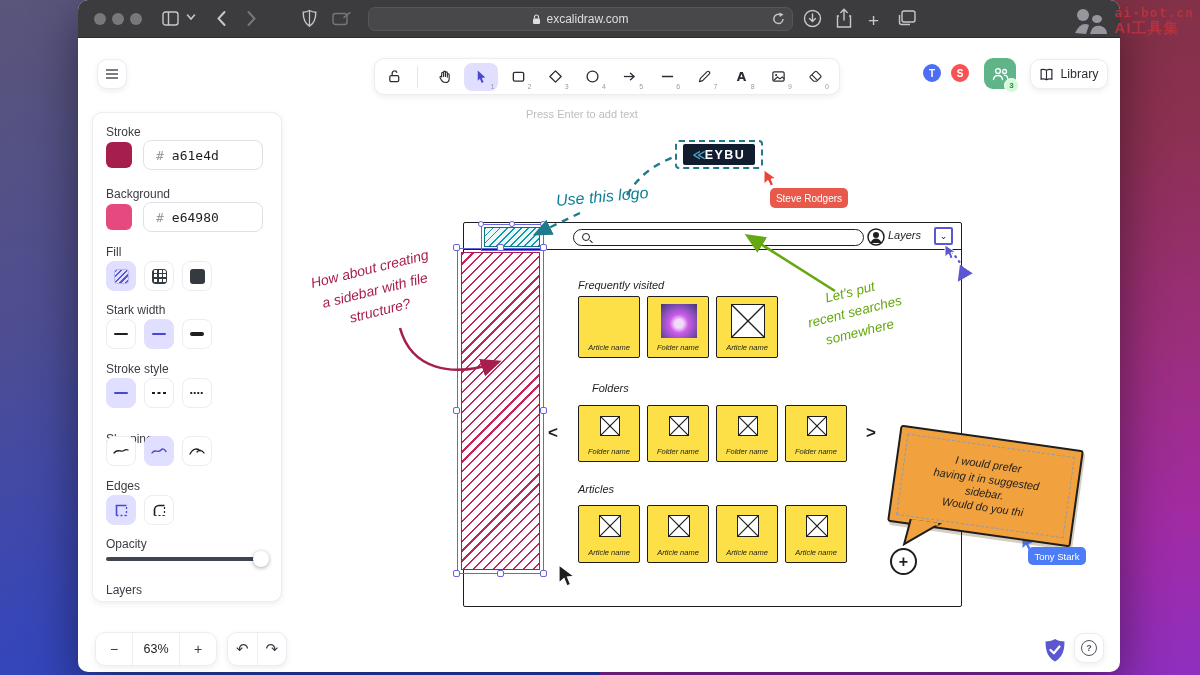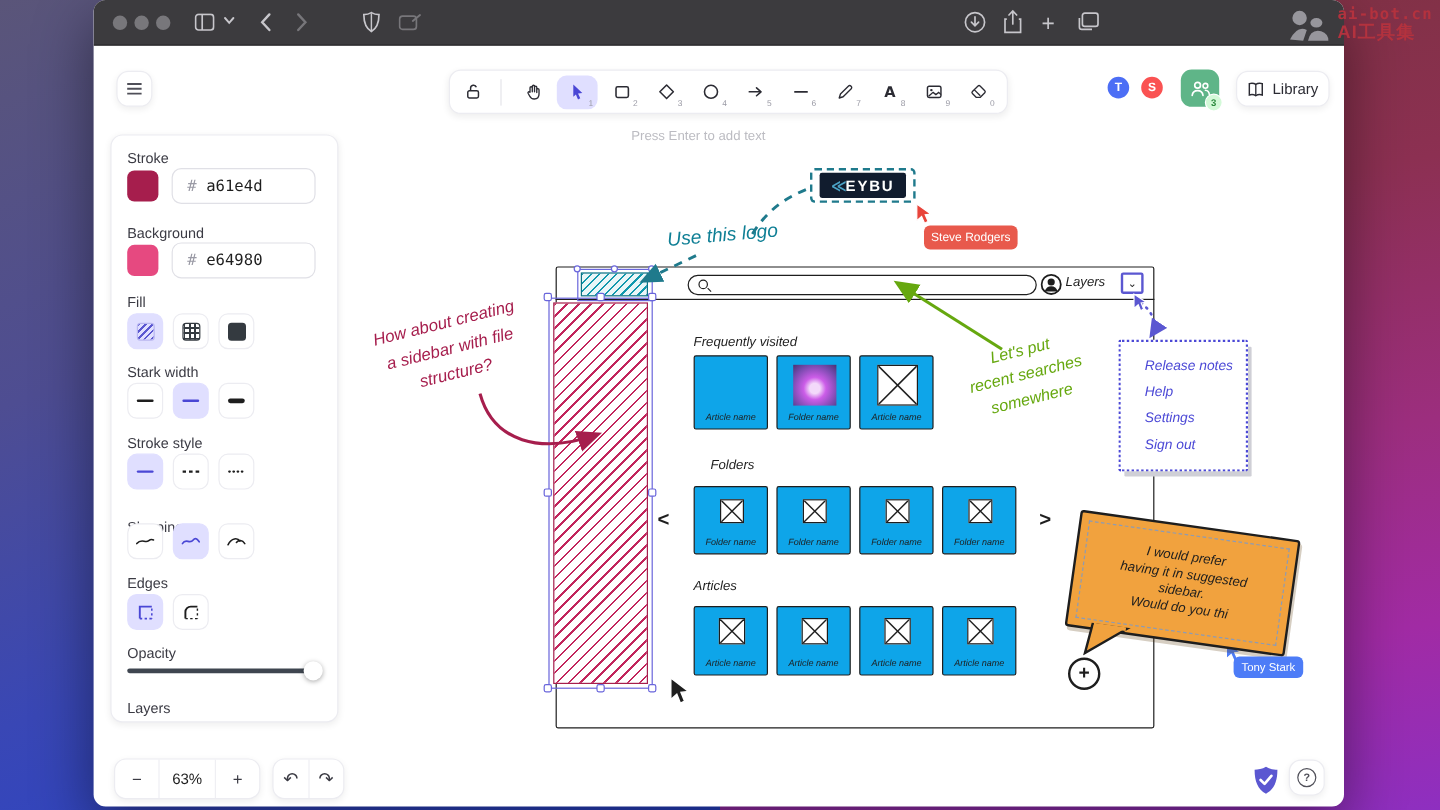--- a/index.html
+++ b/index.html
@@ -69,21 +69,21 @@
   .handle-sq{position:absolute;width:7px;height:7px;background:#fff;border:1.4px solid #6965db;border-radius:2px;z-index:4;}
   .handle-ci{position:absolute;width:6px;height:6px;background:#fff;border:1.3px solid #6965db;border-radius:50%;z-index:4;}
   .searchbar{left:495px;top:229px;width:291px;height:17px;border:1.5px solid #1e1e1e;border-radius:9px;z-index:2;background:#fff;}
   .mag{position:absolute;left:8px;top:3px;width:8px;height:8px;border:1.4px solid #1e1e1e;border-radius:50%;}
   .mag::after{content:"";position:absolute;left:6px;top:7px;width:4px;height:1.4px;background:#1e1e1e;transform:rotate(45deg);}
   .profile-txt{left:810px;top:229px;font-size:11px;font-style:italic;color:#1e1e1e;z-index:2;}
   .dropdown{left:856px;top:227px;width:19px;height:18px;border:2px solid #5b57d1;border-radius:2px;display:flex;align-items:center;justify-content:center;font-size:9px;color:#1e1e1e;z-index:2;background:#fff;}
   .sidebar-red{left:383px;top:252px;width:79px;height:318px;border:1.5px solid #a61e4d;background:#fff repeating-linear-gradient(135deg,#c2255c 0 1.5px,transparent 1.5px 7px);z-index:2;}
   .hand{font-style:italic;color:#1e1e1e;}
   .sec-title{position:absolute;font-size:11px;font-style:italic;color:#1e1e1e;z-index:2;}
-  .card{position:absolute;width:62px;border:1.5px solid #1e1e1e;border-radius:2px;background:#0ea5e9;z-index:2;padding-left:22px;}
+  .card{position:absolute;width:62px;border:1.5px solid #1e1e1e;border-radius:2px;background:#fde047;z-index:2;padding-left:22px;}
   .card .clabel{position:absolute;bottom:5px;left:0;width:100%;text-align:center;font-size:7.5px;font-style:italic;color:#1e1e1e;}
   .xbox{position:absolute;border:1.4px solid #1e1e1e;background:#fff;}
   .xbox svg{position:absolute;inset:0;}
   .chev{position:absolute;font-size:17px;font-weight:600;color:#1e1e1e;z-index:2;}
   .menu-box{left:854px;top:283px;width:108px;height:110px;border:2px dotted #4b48d6;background:#fff;border-radius:2px;box-shadow:4px 5px 0 -1px #cfcfd6;z-index:4;padding:14px 0 0 20px;display:flex;flex-direction:column;gap:10px;}
   .menu-box .mi{font-size:11.5px;font-style:italic;color:#4b48d6;}
   .note-maroon{left:213px;top:258px;width:168px;transform:rotate(-14deg);text-align:center;font-size:14px;line-height:1.55;font-style:italic;color:#a61e4d;z-index:2;}
   .note-green{left:712px;top:282px;width:130px;transform:rotate(-14deg);text-align:center;font-size:13.5px;line-height:1.5;font-style:italic;color:#66a80f;z-index:2;}
   .use-logo{left:478px;top:188px;transform:rotate(-5deg);font-size:16px;font-style:italic;color:#0f7f95;z-index:2;}
   .keybu-dash{left:597px;top:140px;width:88px;height:29px;border:2.5px dashed #1f7a8c;border-radius:4px;z-index:2;display:flex;align-items:center;justify-content:center;}
@@ -146,20 +146,33 @@
       <svg width="15" height="19" viewBox="0 0 15 19">
           <path d="M7.5 1.5 C10 3 12.5 3.2 13.8 3.2 C13.8 10 12 14.5 7.5 17.2 C3 14.5 1.2 10 1.2 3.2 C2.5 3.2 5 3 7.5 1.5 Z" fill="none" stroke="currentColor" stroke-width="1.4"></path>
           <line x1="7.5" y1="2" x2="7.5" y2="17" stroke="currentColor" stroke-width="1.2"></line>
         </svg>
     </div>
     <div class="abs tbi dim" style="left:254px;top:11px">
       <svg width="20" height="15" viewBox="0 0 20 15">
           <rect x="1" y="2.5" width="14" height="11" rx="2.5" fill="none" stroke="currentColor" stroke-width="1.4"></rect>
           <line x1="12" y1="6.5" x2="18" y2="1.5" stroke="currentColor" stroke-width="1.6" stroke-linecap="round"></line>
         </svg>
+    </div>
+    <div class="abs urlbar">
+      <svg width="9" height="11" viewBox="0 0 9 11">
+          <rect x="1" y="4.5" width="7" height="5.5" rx="1" fill="currentColor"></rect>
+          <path d="M2.5 4.5 V3 a2 2 0 0 1 4 0 V4.5" fill="none" stroke="currentColor" stroke-width="1.2"></path>
+        </svg>
+      <span>excalidraw.com</span>
+      <span class="url-reload tbi">
+        <svg width="13" height="14" viewBox="0 0 13 14">
+            <path d="M11 7 A4.6 4.6 0 1 1 8.5 2.8" fill="none" stroke="currentColor" stroke-width="1.4"></path>
+            <polygon points="7.5,0.5 11.5,2.6 7.8,4.9" fill="currentColor"></polygon>
+          </svg>
+      </span>
     </div>
     <div class="abs tbi" style="left:725px;top:9px">
       <svg width="19" height="19" viewBox="0 0 19 19">
           <circle cx="9.5" cy="9.5" r="8" fill="none" stroke="currentColor" stroke-width="1.4"></circle>
           <path d="M9.5 5 v7 M6.5 9.5 l3 3 3-3" fill="none" stroke="currentColor" stroke-width="1.4" stroke-linecap="round"></path>
         </svg>
     </div>
     <div class="abs tbi" style="left:758px;top:8px">
       <svg width="16" height="21" viewBox="0 0 16 21">
           <path d="M3 8 H1.5 V19 H14.5 V8 H13" fill="none" stroke="currentColor" stroke-width="1.4"></path>
@@ -249,26 +262,20 @@
     <div>How about creating</div>
     <div>a sidebar with file</div>
     <div>structure?</div>
   </div>
   <div class="abs note-green">
     <div>Let's put</div>
     <div>recent searches</div>
     <div>somewhere</div>
   </div>
 
-  <div class="abs menu-box">
-    <div class="mi">Release notes</div>
-    <div class="mi">Help</div>
-    <div class="mi">Settings</div>
-    <div class="mi">Sign out</div>
-  </div>
 
   <div class="sec-title" style="left:500px;top:279px">Frequently visited</div>
   <div class="card" style="left:500px;top:296px;height:62px">
     <div class="abs" style="left:13px;top:7px;width:36px;height:34px;background:#e7e7e7 repeating-linear-gradient(45deg,#c9c9c9 0 2px,transparent 2px 5px),repeating-linear-gradient(-45deg,#bdbdbd 0 1px,transparent 1px 4px)"></div>
     <div class="clabel">Article name</div>
   </div>
   <div class="card" style="left:569px;top:296px;height:62px">
     <div class="abs" style="left:13px;top:7px;width:36px;height:34px;background:radial-gradient(circle at 50% 58%,#f3d9fa 0 16%,#cc5de8 35%,#7048a8 75%,#4b3070 100%)"></div>
     <div class="clabel">Folder name</div>
   </div>

